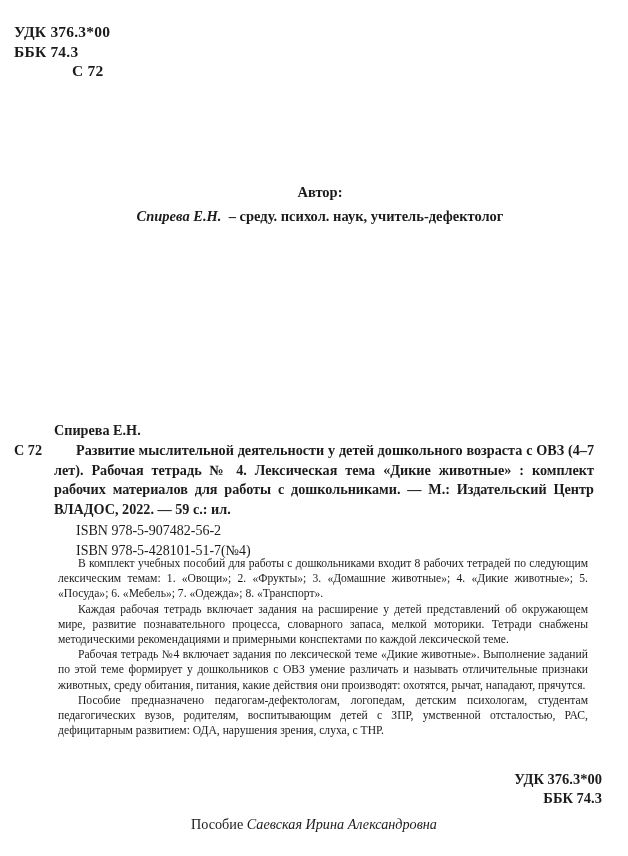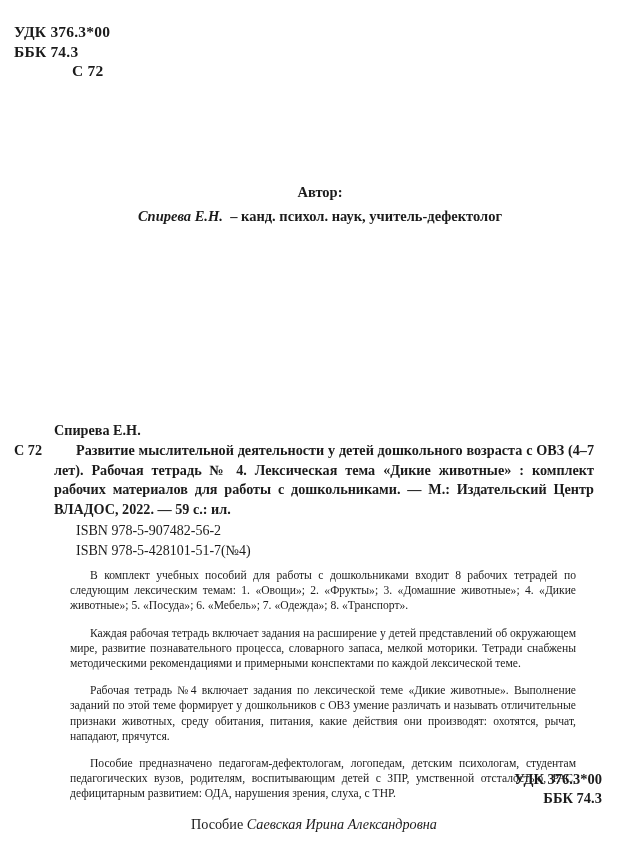--- a/index.html
+++ b/index.html
@@ -96,21 +96,21 @@
   .annotation {
     position: absolute;
     left: 58px;
     top: 556px;
     width: 530px;
     font-size: 11.6px;
     line-height: 15.2px;
     text-align: justify;
   }
   .annotation p {
-    margin: 12px;
+    margin: 0;
     text-indent: 20px;
   }
 
   
   .udk-footer {
     position: absolute;
     right: 26px;
     top: 770px;
     text-align: right;
     font-weight: bold;
@@ -137,21 +137,21 @@
 <div class="page">
 
   <div class="udk-block">
     <div class="udk-line">УДК 376.3*00</div>
     <div class="udk-line">ББК 74.3</div>
     <div class="udk-line indent-c72">С 72</div>
   </div>
 
   <div class="author-block">
     <span class="author-role">Автор:</span>
-    <span class="author-line"><span class="author-name">Спирева Е.Н.</span>&nbsp; <span>– канд. психол. наук, учитель-дефектолог</span></span>
+    <span class="author-line"><span class="author-name">Спирева Е.Н.</span>&nbsp; <span>– среду. психол. наук, учитель-дефектолог</span></span>
   </div>
 
   <div class="biblio">
     <div class="biblio-author">Спирева Е.Н.</div>
     <div class="biblio-desc">
       <span class="biblio-code">С 72</span>
       <span class="biblio-desc-text">Развитие мыслительной деятельности у детей дошкольного возраста с ОВЗ (4–7 лет). Рабочая тетрадь № 4. Лексическая тема «Дикие животные» : комплект рабочих материалов для работы с дошкольниками. — М.: Издательский Центр ВЛАДОС, 2022. — 59 с.: ил.</span>
     </div>
     <div class="isbn-list">
       <div class="isbn-line">ISBN 978-5-907482-56-2</div>

